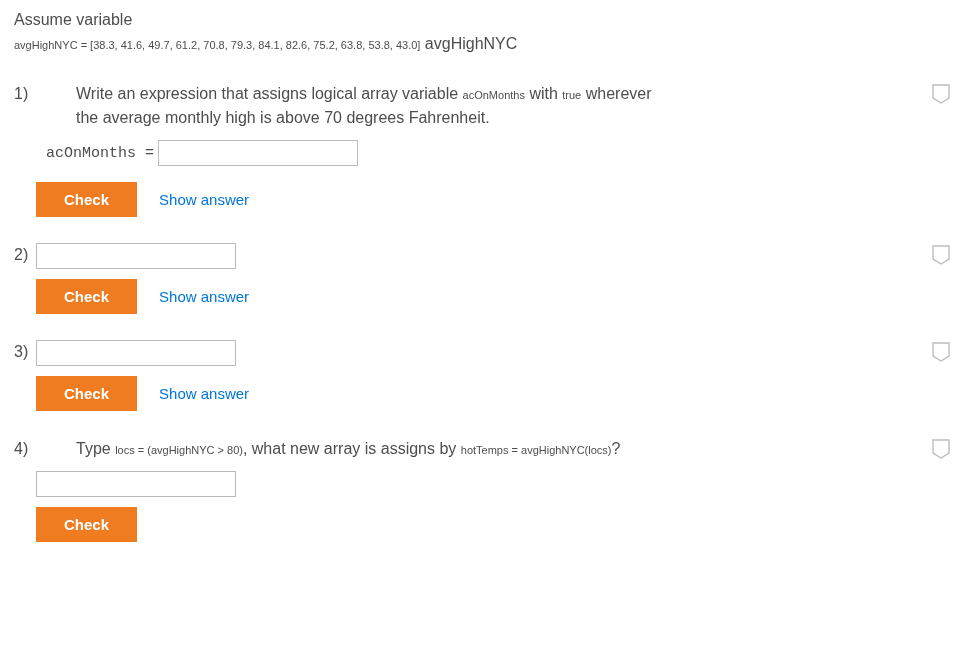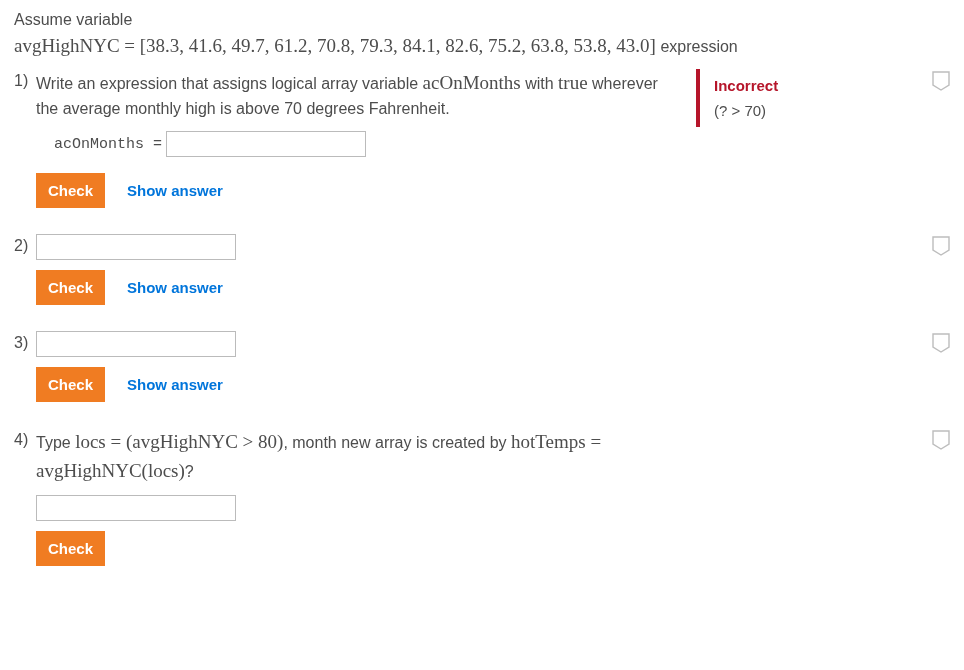--- a/index.html
+++ b/index.html
@@ -4,71 +4,71 @@
   <style>
     * { box-sizing: border-box; margin: 0; padding: 0; }
     body {
       font-family: -apple-system, BlinkMacSystemFont, "Segoe UI", Helvetica, Arial, sans-serif;
       font-size: 16px;
       color: #4d4d4d;
       background: #fff;
       padding: 8px 14px;
       width: 964px;
     }
-    .intro { margin-bottom: 8px; line-height: 1.5; }
+    .intro { margin-bottom: 26px; line-height: 1.5; }
     .code {
-      font-family: Liberation Serif, serif;
-      font-size: 19px;
+      font-family: Liberation Sans, sans-serif;
+      font-size: 11px;
     }
     .question {
       display: flex;
       align-items: flex-start;
       margin-bottom: 26px;
       position: relative;
     }
     .q-num {
       width: 22px;
       flex-shrink: 0;
       line-height: 1.5;
     }
     .q-body {
       flex: 1;
       max-width: 640px;
     }
-    .q-text { line-height: 1.5; margin-bottom: 10px; }
+    .q-text { line-height: 1.5; margin-bottom: 10px; margin-left: 40px; }
     .prefill {
       display: inline-block;
       margin-bottom: 10px;
-      margin-left: 18px;
+      margin-left: 10px;
       font-family: "Courier New", Courier, monospace;
       font-size: 15px;
       color: #4d4d4d;
     }
     .answer-input {
       height: 26px;
       width: 200px;
       border: 1px solid #bbb;
       padding: 2px 6px;
       font-size: 14px;
       background: #fff;
       vertical-align: middle;
     }
     .controls { margin-top: 10px; display: flex; align-items: center; gap: 22px; }
     .check-btn {
       background: #f07c22;
       color: #fff;
       border: none;
       font-weight: bold;
       font-size: 15px;
-      padding: 9px 12px;
+      padding: 9px 28px;
       cursor: pointer;
     }
     .show-answer {
       color: #0075db;
-      font-weight: bold;
+      font-weight: normal;
       font-size: 15px;
       cursor: pointer;
       background: none;
       border: none;
     }
     .feedback {
       border-left: 4px solid #b6152a;
       padding: 8px 14px;
       margin-left: 20px;
       width: 240px;
@@ -92,41 +92,37 @@
       height: 20px;
     }
     .badge svg { display: block; }
   </style>
 </head>
 <body>
 
 <div class="intro">
   <span>Assume variable</span><br>
   <span class="code">avgHighNYC = [38.3, 41.6, 49.7, 61.2, 70.8, 79.3, 84.1, 82.6, 75.2, 63.8, 53.8, 43.0]</span>
-  <span> expression</span><br>
+  <span> avgHighNYC</span><br>
 </div>
 
 <div class="question">
   <div class="q-num">1)</div>
   <div class="q-body">
     <div class="q-text">
       <span>Write an expression that assigns logical array variable </span><span class="code">acOnMonths</span><span> with </span><span class="code">true</span><span> wherever the average monthly high is above 70 degrees Fahrenheit.</span>
     </div>
     <div>
       <span class="prefill">acOnMonths =</span>
       <input class="answer-input" type="text" style="">
     </div>
     <div class="controls">
       <button class="check-btn">Check</button>
       <button class="show-answer">Show answer</button>
     </div>
-  </div>
-  <div class="feedback">
-    <div class="feedback-title">Incorrect</div>
-    <div class="feedback-hint">(? &gt; 70)</div>
   </div>
   <div class="badge">
     <svg width="18" height="20" viewBox="0 0 18 20">
         <path d="M1 1 H17 V14 L9 19 L1 14 Z" fill="none" stroke="#bdbdbd" stroke-width="1.4"></path>
       </svg>
   </div>
 </div>
 
 <div class="question">
   <div class="q-num">2)</div>
@@ -161,21 +157,21 @@
     <svg width="18" height="20" viewBox="0 0 18 20">
         <path d="M1 1 H17 V14 L9 19 L1 14 Z" fill="none" stroke="#bdbdbd" stroke-width="1.4"></path>
       </svg>
   </div>
 </div>
 
 <div class="question">
   <div class="q-num">4)</div>
   <div class="q-body">
     <div class="q-text">
-      <span>Type </span><span class="code">locs = (avgHighNYC &gt; 80)</span><span>, month new array is created by </span><span class="code">hotTemps = avgHighNYC(locs)</span><span>?</span>
+      <span>Type </span><span class="code">locs = (avgHighNYC &gt; 80)</span><span>, what new array is assigns by </span><span class="code">hotTemps = avgHighNYC(locs)</span><span>?</span>
     </div>
     <div>
       <input class="answer-input" type="text" style="">
     </div>
     <div class="controls">
       <button class="check-btn">Check</button>
 
     </div>
   </div>
   <div class="badge">

